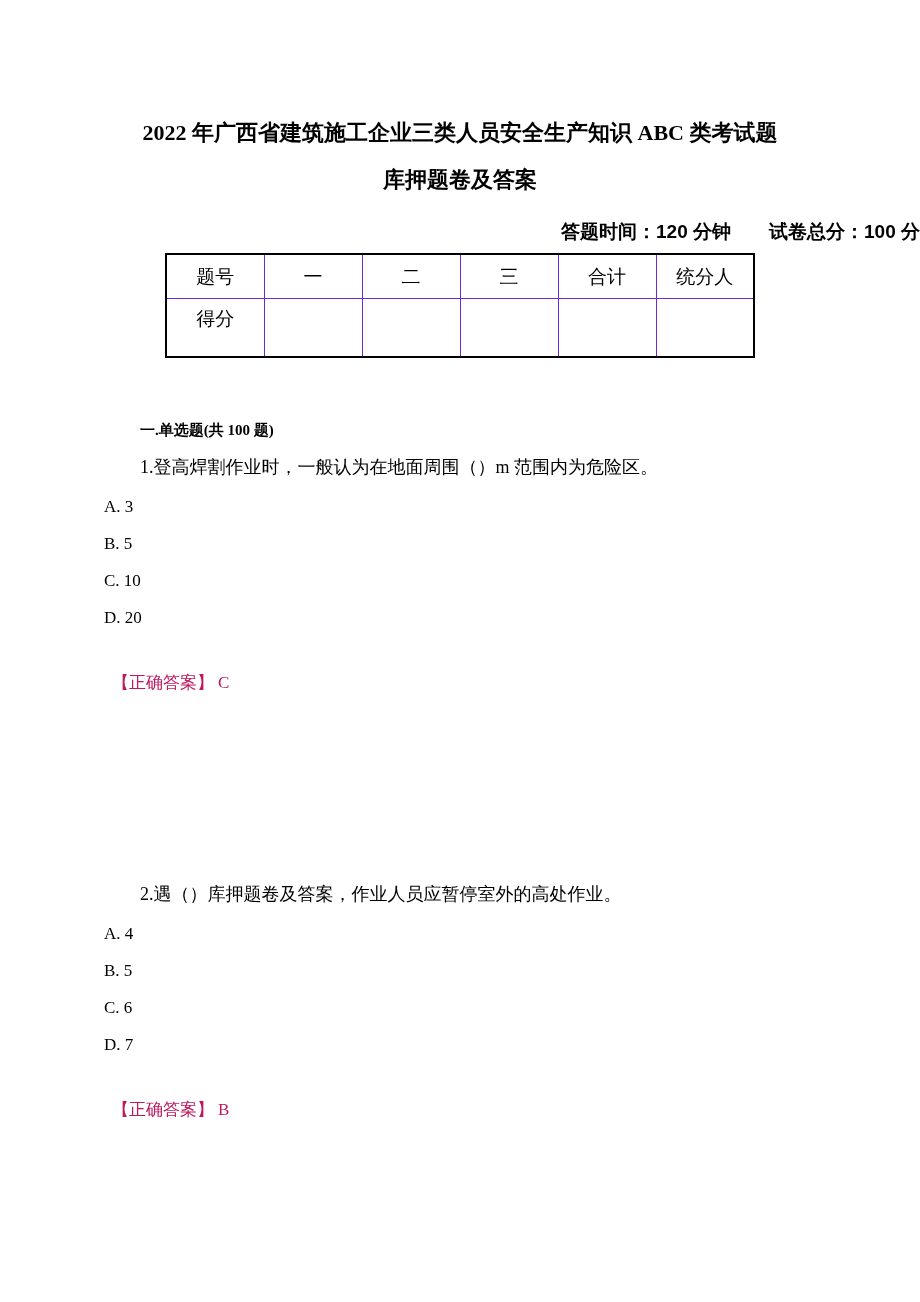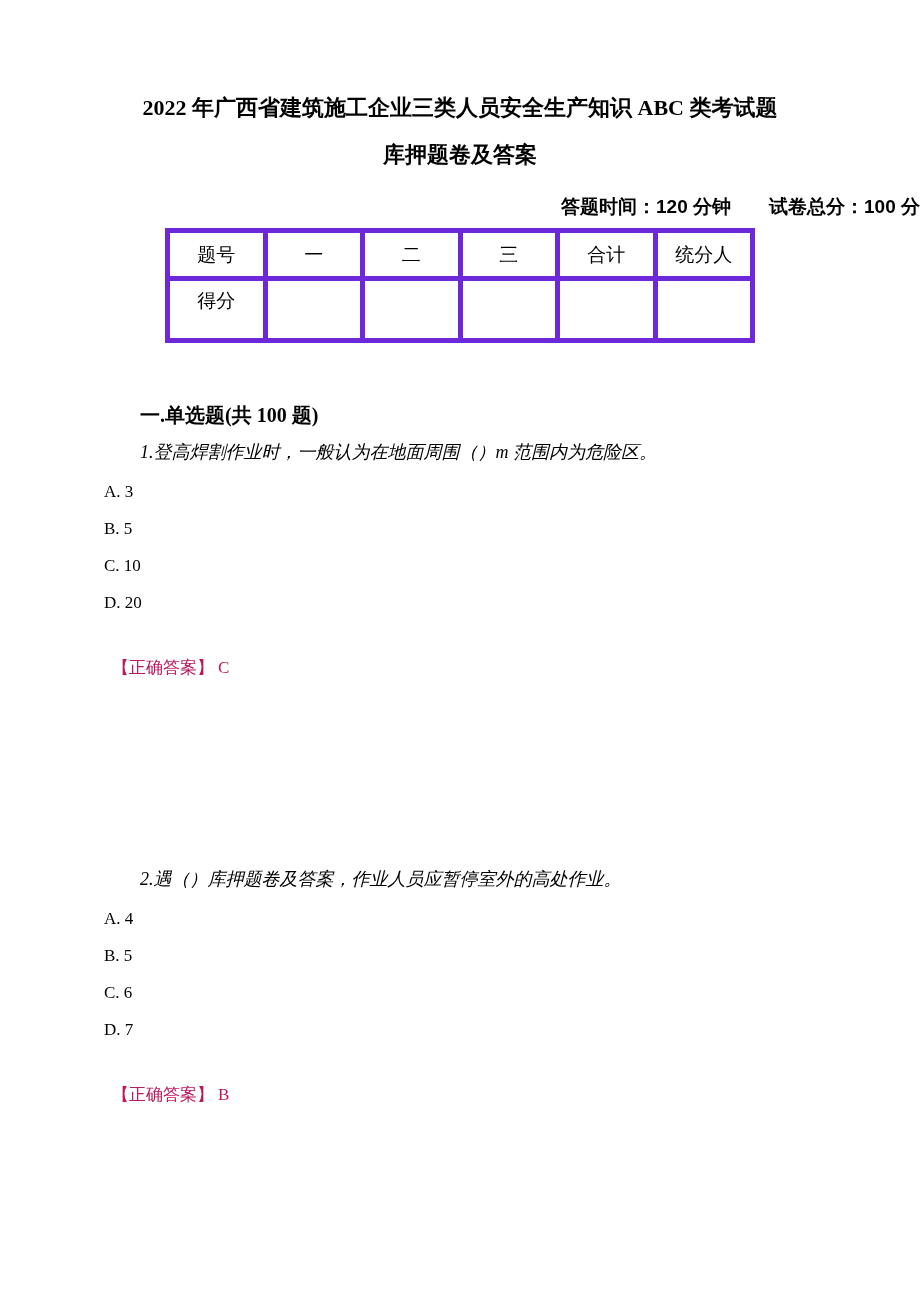--- a/index.html
+++ b/index.html
@@ -9,21 +9,21 @@
   body {
     width: 920px;
     height: 1302px;
     background: #ffffff;
     color: #000000;
     font-family: "Liberation Serif", "DejaVu Serif", serif;
     overflow: hidden;
     position: relative;
   }
   .doc-title {
-    padding-top: 84px;
+    padding-top: 109px;
     text-align: center;
     font-size: 22px;
     font-weight: bold;
     line-height: 47px;
     font-family: "Liberation Serif", "DejaVu Serif", serif;
   }
   .exam-info {
     margin-top: 16px;
     text-align: right;
     font-size: 19px;
@@ -40,47 +40,46 @@
   }
   table.score-table {
     margin: 8px auto 0 auto;
     width: 590px;
     border-collapse: collapse;
     table-layout: fixed;
     font-family: "Liberation Sans", "DejaVu Sans", sans-serif;
     font-size: 19px;
   }
   table.score-table td {
-    border: 5px solid #6d28d9;
+    border: 1px solid #6d28d9;
     text-align: center;
     padding: 4px;
   }
   table.score-table {
     border: 2px solid #000000;
   }
   table.score-table tr.header-row td {
     height: 35px;
     vertical-align: middle;
   }
   table.score-table tr.score-row td {
     height: 46px;
     vertical-align: top;
     padding-top: 7px;
   }
   .section-heading {
     margin: 60px 0 0 140px;
-    font-size: 20px;
+    font-size: 15px;
     font-weight: bold;
     line-height: 24px;
   }
   .question-text {
     margin-left: 140px;
     font-size: 18px;
     line-height: 22px;
-    font-style: italic;
   }
   .q1-text {
     margin-top: 14px;
   }
   .q2-text {
     margin-top: 190px;
   }
   .option {
     margin-left: 104px;
     margin-top: 20px;

